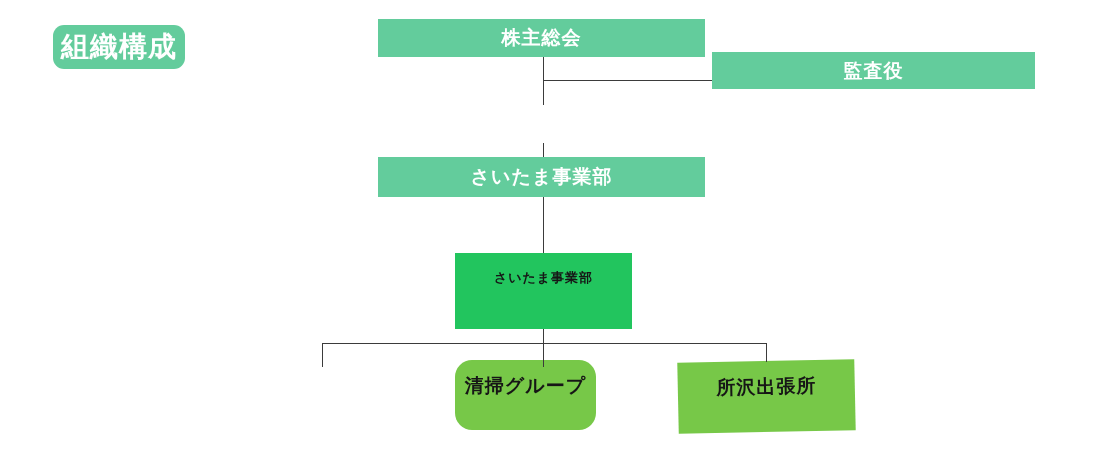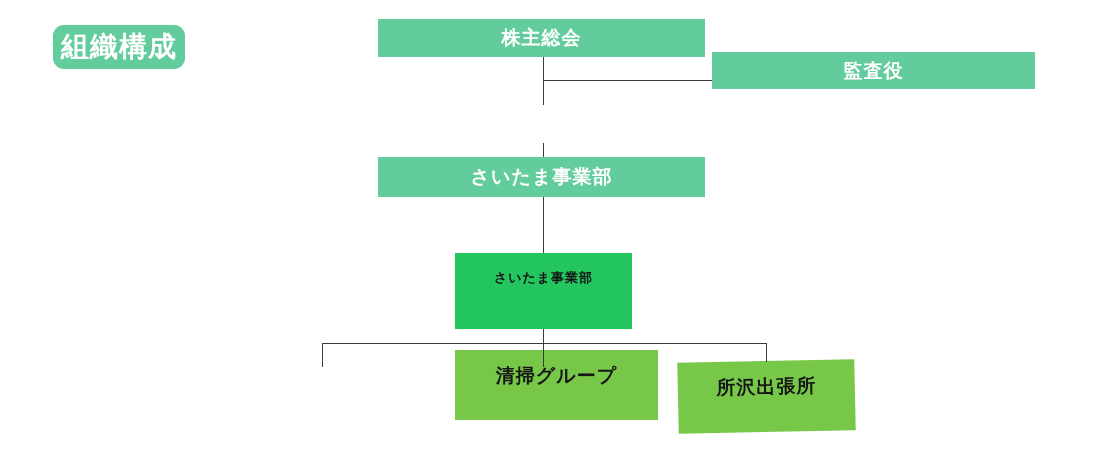--- a/index.html
+++ b/index.html
@@ -60,21 +60,21 @@
     background: #3b3b3b;
   }
   
   #badge-title        { left: 53px;  top: 25px;  width: 132px; height: 44px; }
   #node-shareholders  { left: 378px; top: 19px;  width: 327px; height: 38px; }
   #node-auditor       { left: 712px; top: 52px;  width: 323px; height: 37px; }
   #node-board         { left: 378px; top: 105px; width: 327px; height: 38px; }
   #node-president     { left: 378px; top: 157px; width: 327px; height: 40px; }
   #node-saitama       { left: 455px; top: 253px; width: 177px; height: 76px; }
   #node-management    { left: 233px; top: 367px; width: 177px; height: 70px; }
-  #node-cleaning      { left: 455px; top: 350px; width: 203px; height: 70px; }
+  #node-cleaning      { left: 455px; top: 360px; width: 141px; height: 70px; border-radius: 17px; }
   #node-tokorozawa    { left: 678px; top: 361px; width: 177px; height: 71px; }
   
   #ln-sh-board   { left: 543px; top: 57px;  width: 1px;   height: 48px; }
   #ln-sh-auditor { left: 543px; top: 80px;  width: 169px; height: 1px;  }
   #ln-board-pres { left: 543px; top: 143px; width: 1px;   height: 14px; }
   #ln-pres-sai   { left: 543px; top: 197px; width: 1px;   height: 56px; }
   #ln-sai-bus    { left: 543px; top: 329px; width: 1px;   height: 14px; }
   #ln-bus-h      { left: 322px; top: 343px; width: 444px; height: 1px;  }
   #ln-drop-mgmt  { left: 322px; top: 343px; width: 1px;   height: 24px; }
   #ln-drop-clean { left: 543px; top: 343px; width: 1px;   height: 24px; }

